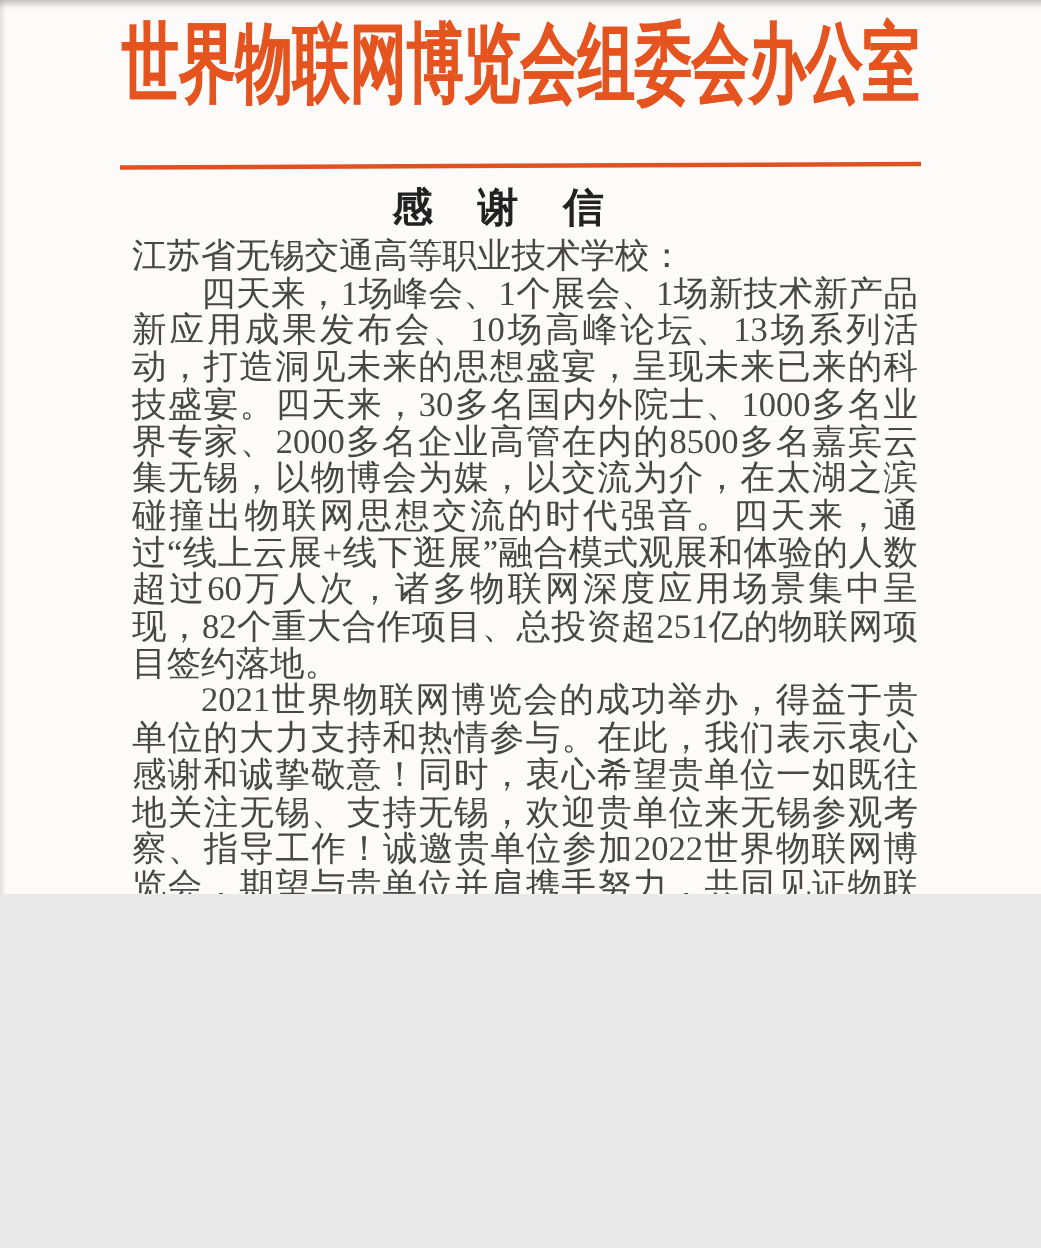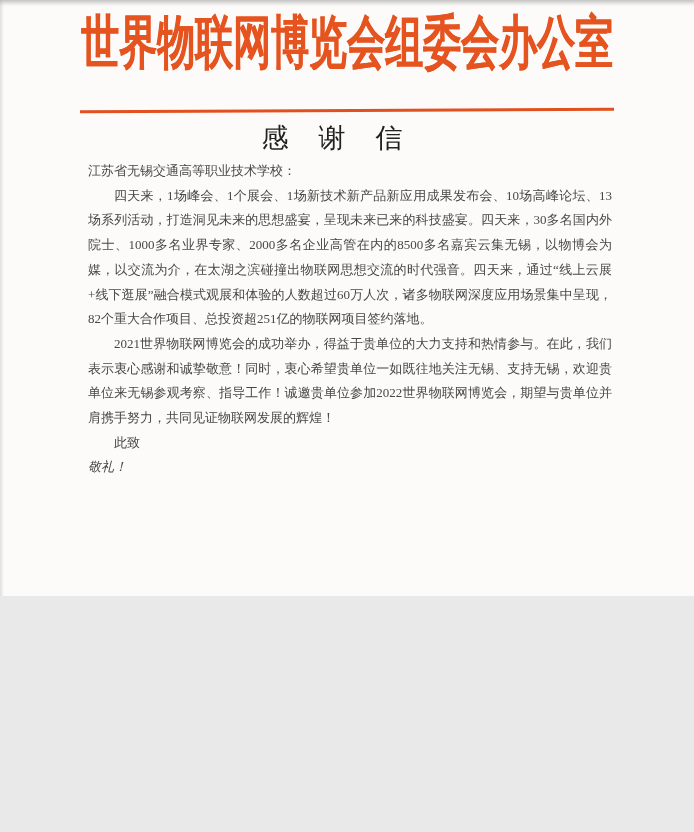--- a/index.html
+++ b/index.html
@@ -41,30 +41,30 @@
     position: absolute;
     top: 109px; left: 80px; width: 534px; height: 3px;
     background: #df511f;
     transform: rotate(-0.25deg);
   }
   .letter-title {
     position: absolute;
     top: 120px; left: 0; width: 100%;
     text-align: center;
     color: #222;
-    font-weight: normal;
+    font-weight: bold;
     font-size: 27px;
     letter-spacing: 30px;
     white-space: nowrap;
   }
   .body-block {
     position: absolute;
     top: 159px; left: 88px; width: 524px;
     color: #474747;
-    font-size: 13px;
+    font-size: 23px;
     line-height: 24.7px;
     text-align: justify;
   }
   .body-block p { text-indent: 2em; }
   .body-block p.salutation { text-indent: 0; }
   .body-block p.closing-cizhi { text-indent: 2em; }
   .body-block p.closing-jingli { text-indent: 0; font-style: italic; }
   .signature {
     position: absolute;
     top: 727px; right: 152px;

